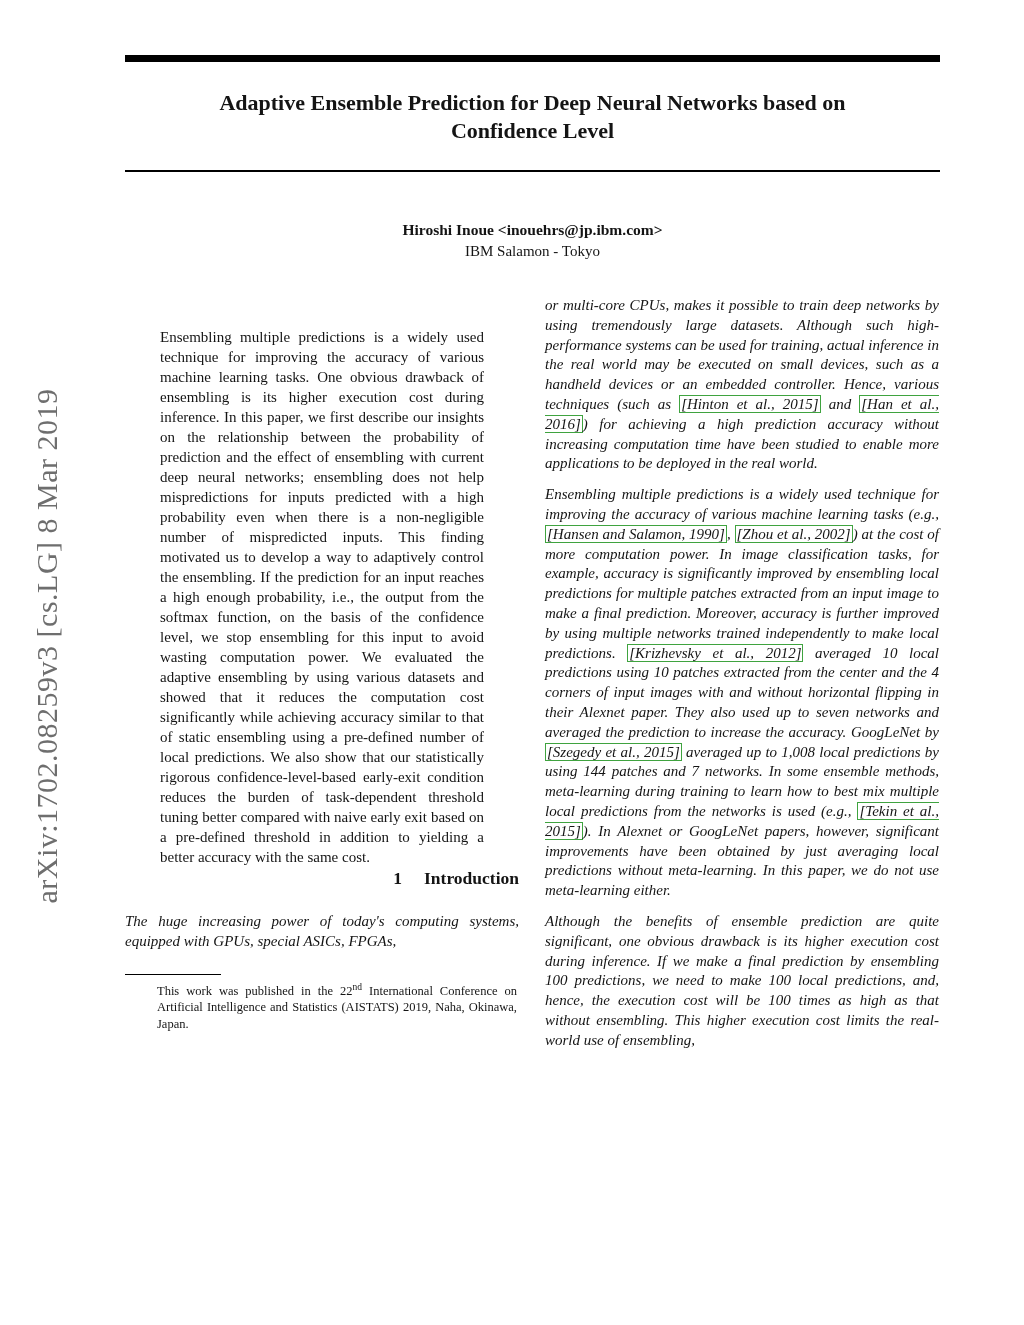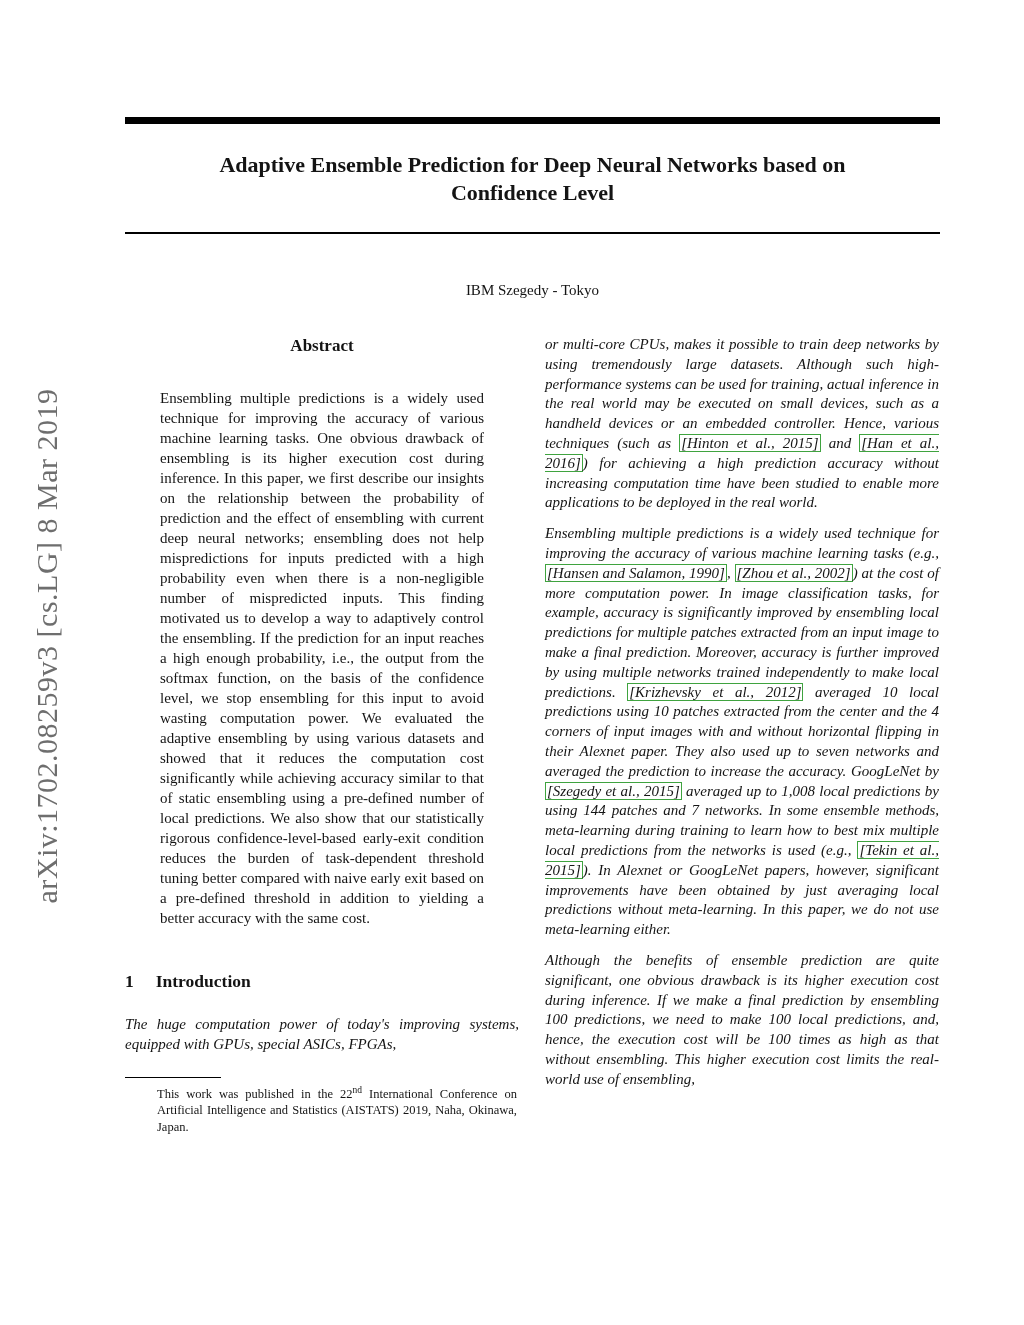--- a/index.html
+++ b/index.html
@@ -15,21 +15,21 @@
   
   .arxiv-side {
     position: absolute; left: 47px; top: 646px;
     transform: translate(-50%, -50%) rotate(-90deg);
     white-space: nowrap;
     font-size: 30px;
     color: var(--arxiv-gray, #6e6e6e);
     letter-spacing: 0.5px;
   }
 
-  .content { position: absolute; left: 125px; top: 0; width: 815px; padding-top: 117px; }
+  .content { position: absolute; left: 125px; top: 0; width: 815px; padding-top: 55px; }
 
   .top-rule { height: 7px; background: #000000; }
 
   .title {
     margin-top: 27px;
     text-align: center;
     font-size: 22px; font-weight: bold;
     line-height: 28px;
     padding: 0 46px;
   }
@@ -47,21 +47,21 @@
     text-align: center;
     font-size: 17px; font-weight: bold; line-height: 22px;
   }
   .abstract-text {
     margin-top: 31px;
     padding: 0 35px;
     font-size: 15px; line-height: 20px;
     text-align: justify;
   }
 
-  .section-heading { margin-top: 42px; font-size: 17.5px; font-weight: bold; line-height: 22px; }
+  .section-heading { font-size: 17.5px; font-weight: bold; line-height: 22px; text-align: right; }
   .section-heading .sec-num { display: inline-block; margin-right: 22px; }
 
   .body-text {
     margin-top: 23px;
     font-size: 15px; line-height: 19.8px;
     text-align: justify;
     font-style: italic;
   }
   .col.right .body-text { margin-top: 0; }
   .col.right .body-text + .body-text { margin-top: 11px; }
@@ -92,34 +92,34 @@
 
   <div class="content">
 
     <div class="top-rule"></div>
 
     <h1 class="title">Adaptive Ensemble Prediction for Deep Neural Networks based on Confidence Level</h1>
 
     <div class="title-rule"></div>
 
     <div class="author-block">
-      <div class="affiliation">IBM Szegedy - Tokyo</div>
+      <div class="author">Hiroshi Inoue &lt;inouehrs@jp.ibm.com&gt;</div>
+      <div class="affiliation">IBM Salamon - Tokyo</div>
     </div>
 
     <div class="columns">
 
       <div class="col left">
-        <h2 class="abstract-heading">Abstract</h2>
         <div class="abstract-text">Ensembling multiple predictions is a widely used technique for improving the accuracy of various machine learning tasks. One obvious drawback of ensembling is its higher execution cost during inference. In this paper, we first describe our insights on the relationship between the probability of prediction and the effect of ensembling with current deep neural networks; ensembling does not help mispredictions for inputs predicted with a high probability even when there is a non-negligible number of mispredicted inputs. This finding motivated us to develop a way to adaptively control the ensembling. If the prediction for an input reaches a high enough probability, i.e., the output from the softmax function, on the basis of the confidence level, we stop ensembling for this input to avoid wasting computation power. We evaluated the adaptive ensembling by using various datasets and showed that it reduces the computation cost significantly while achieving accuracy similar to that of static ensembling using a pre-defined number of local predictions. We also show that our statistically rigorous confidence-level-based early-exit condition reduces the burden of task-dependent threshold tuning better compared with naive early exit based on a pre-defined threshold in addition to yielding a better accuracy with the same cost.</div>
 
         <h2 class="section-heading">
           <span class="sec-num">1</span><span class="sec-title">Introduction</span>
         </h2>
 
-        <div class="body-text">The huge computation power of today's improving systems, equipped with GPUs, special ASICs, FPGAs,</div>
+        <div class="body-text">The huge increasing power of today's computing systems, equipped with GPUs, special ASICs, FPGAs,</div>
 
         <div class="footnote-rule"></div>
         <div class="footnote">This work was published in the 22<sup>nd</sup> International Conference on Artificial Intelligence and Statistics (AISTATS) 2019, Naha, Okinawa, Japan.</div>
       </div>
 
       <div class="col right">
         <div class="body-text">or multi-core CPUs, makes it possible to train deep networks by using tremendously large datasets. Although such high-performance systems can be used for training, actual inference in the real world may be executed on small devices, such as a handheld devices or an embedded controller. Hence, various techniques (such as <span class="cite">[Hinton et al., 2015]</span> and <span class="cite">[Han et al., 2016]</span>) for achieving a high prediction accuracy without increasing computation time have been studied to enable more applications to be deployed in the real world.</div>
         <div class="body-text">Ensembling multiple predictions is a widely used technique for improving the accuracy of various machine learning tasks (e.g., <span class="cite">[Hansen and Salamon, 1990]</span>, <span class="cite">[Zhou et al., 2002]</span>) at the cost of more computation power. In image classification tasks, for example, accuracy is significantly improved by ensembling local predictions for multiple patches extracted from an input image to make a final prediction. Moreover, accuracy is further improved by using multiple networks trained independently to make local predictions. <span class="cite">[Krizhevsky et al., 2012]</span> averaged 10 local predictions using 10 patches extracted from the center and the 4 corners of input images with and without horizontal flipping in their Alexnet paper. They also used up to seven networks and averaged the prediction to increase the accuracy. GoogLeNet by <span class="cite">[Szegedy et al., 2015]</span> averaged up to 1,008 local predictions by using 144 patches and 7 networks. In some ensemble methods, meta-learning during training to learn how to best mix multiple local predictions from the networks is used (e.g., <span class="cite">[Tekin et al., 2015]</span>). In Alexnet or GoogLeNet papers, however, significant improvements have been obtained by just averaging local predictions without meta-learning. In this paper, we do not use meta-learning either.</div>
         <div class="body-text">Although the benefits of ensemble prediction are quite significant, one obvious drawback is its higher execution cost during inference. If we make a final prediction by ensembling 100 predictions, we need to make 100 local predictions, and, hence, the execution cost will be 100 times as high as that without ensembling. This higher execution cost limits the real-world use of ensembling,</div>
       </div>

